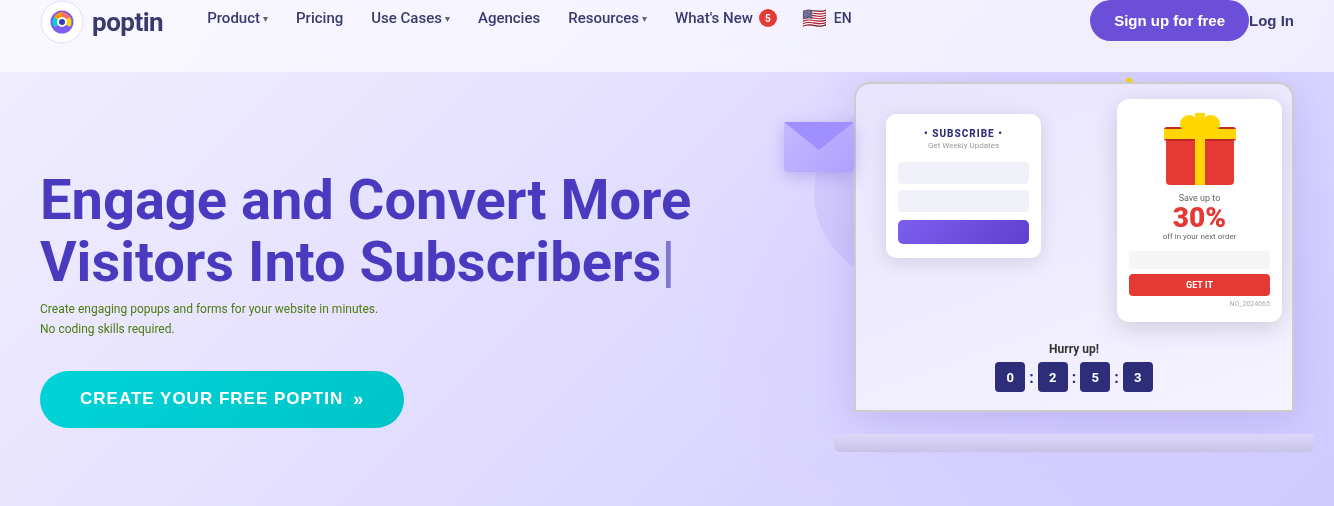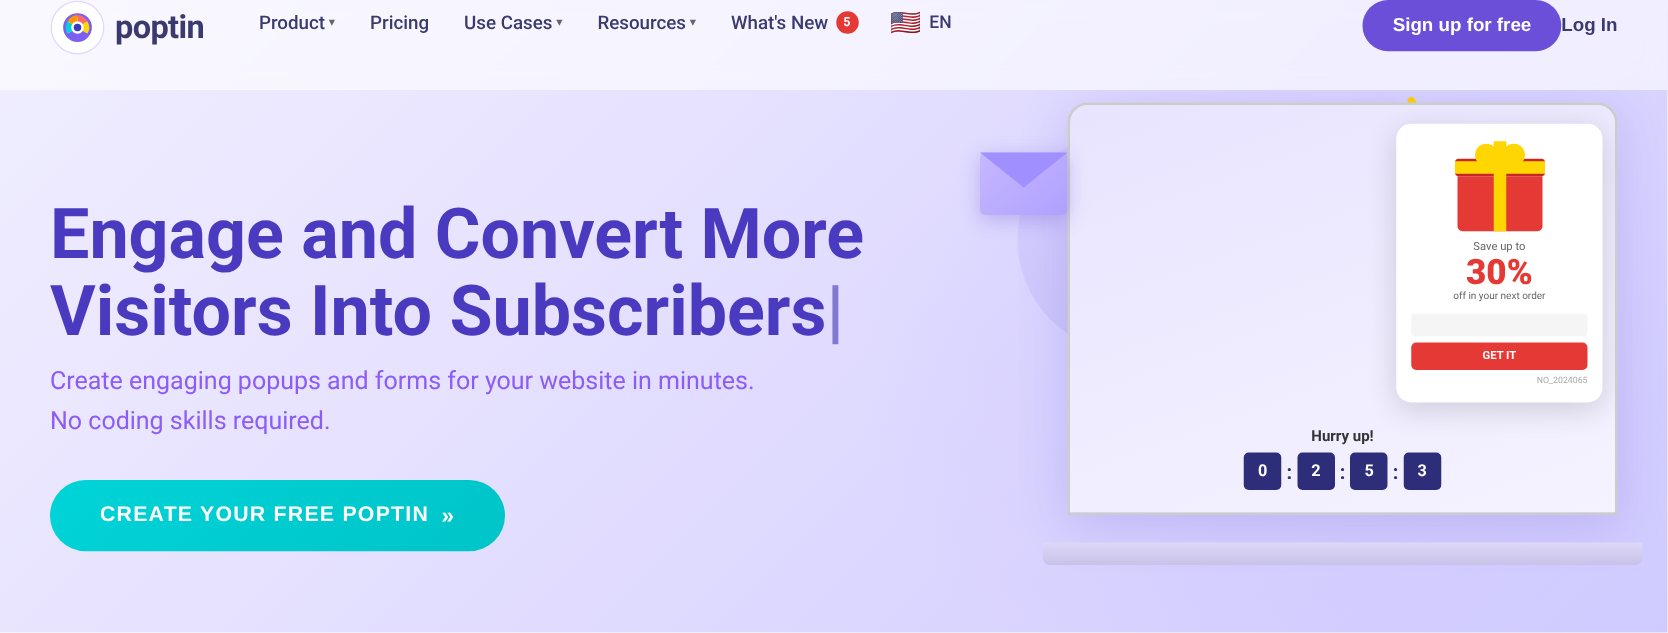--- a/index.html
+++ b/index.html
@@ -146,22 +146,22 @@
 
     .hero-title {
       font-size: 56px;
       font-weight: 700;
       color: #4a3abf;
       line-height: 1.1;
       margin-bottom: 7px;
     }
 
     .hero-subtitle {
-      font-size: 20px;
-      color: #8b5cf6;
+      font-size: 12px;
+      color: #4d7c0f;
       line-height: 1.6;
       margin-bottom: 32px;
     }
 
     .btn-cta {
       display: inline-flex;
       align-items: center;
       gap: 10px;
       background: linear-gradient(135deg, #00d4d8, #00c4c8);
       color: white;
@@ -270,20 +270,23 @@
     <div class="nav-item">
       <span>Product</span>
       <span class="chevron">▾</span>
     </div>
     <div class="nav-item">
       <span>Pricing</span>
     </div>
     <div class="nav-item">
       <span>Use Cases</span>
       <span class="chevron">▾</span>
+    </div>
+    <div class="nav-item">
+      <span>Agencies</span>
     </div>
     <div class="nav-item">
       <span>Resources</span>
       <span class="chevron">▾</span>
     </div>
     <div class="nav-item">
       <span>What's New</span>
       <span class="whats-new-badge">5</span>
     </div>
 
@@ -332,20 +335,27 @@
     <div class="confetti-piece" style="background:#ffd600;right:160px;top:30px;transform:rotate(30deg);"></div>
     <div class="confetti-piece" style="background:#ff6b6b;right:120px;top:50px;transform:rotate(-20deg);border-radius:50%;"></div>
     <div class="confetti-piece" style="background:#00d4d8;right:90px;top:20px;width:6px;height:14px;transform:rotate(45deg);border-radius:3px;"></div>
     <div class="confetti-piece" style="background:#ffd600;right:200px;top:15px;width:6px;height:14px;transform:rotate(-30deg);border-radius:3px;"></div>
     <div class="confetti-piece" style="background:#ff6b6b;right:250px;top:60px;transform:rotate(60deg);border-radius:50%;"></div>
 
     <div style="position:absolute; right:20px; top:20px; width:480px; height:380px;">
 
       <div style="position:absolute; right:20px; top:0; width:440px; height:330px; background:linear-gradient(160deg,#e8e4ff,#f5f3ff); border-radius:16px 16px 0 0; border:2px solid #ccc; overflow:hidden; box-shadow:0 8px 40px rgba(100,80,200,0.2);">
 
+        <div style="position:absolute; left:30px; top:30px; width:155px; background:white; border-radius:10px; padding:14px 12px; box-shadow:0 4px 20px rgba(0,0,0,0.12); z-index:5;">
+          <div style="font-size:10px; font-weight:800; color:#2d2d7a; text-align:center; letter-spacing:1px; text-transform:uppercase; margin-bottom:2px;">• SUBSCRIBE •</div>
+          <div style="font-size:8px; color:#999; text-align:center; margin-bottom:12px;">Get Weekly Updates</div>
+          <div style="width:100%; height:22px; background:#f0f0f8; border-radius:4px; margin-bottom:6px;"></div>
+          <div style="width:100%; height:22px; background:#f0f0f8; border-radius:4px; margin-bottom:8px;"></div>
+          <div style="width:100%; height:24px; background:linear-gradient(135deg,#7c5ff0,#6040cc); border-radius:5px;"></div>
+        </div>
 
         <div style="position:absolute; right:10px; top:15px; width:165px; background:white; border-radius:12px; padding:14px 12px; box-shadow:0 6px 24px rgba(0,0,0,0.15); z-index:6;">
 
           <div style="width:80px; height:72px; margin:0 auto 8px; position:relative;">
 
             <div style="position:absolute; left:50%; transform:translateX(-50%); width:10px; height:72px; background:#ffd600; z-index:3;"></div>
 
             <div style="position:absolute; top:2px; left:20px; width:18px; height:18px; background:#ffd600; border-radius:50%; z-index:4;"></div>
             <div style="position:absolute; top:2px; right:20px; width:18px; height:18px; background:#ffd600; border-radius:50%; z-index:4;"></div>
 

